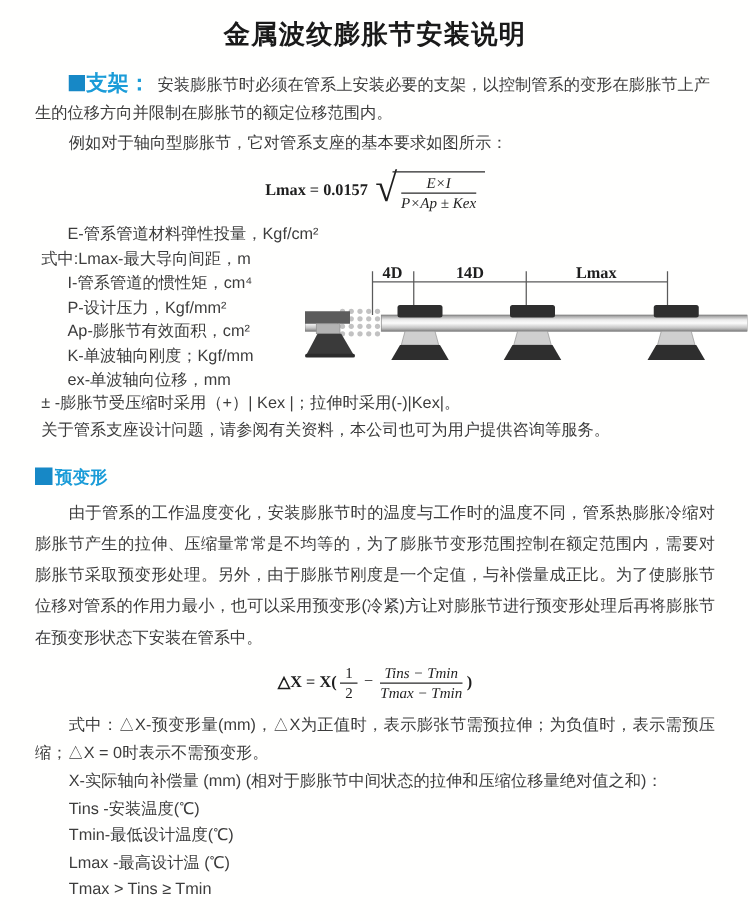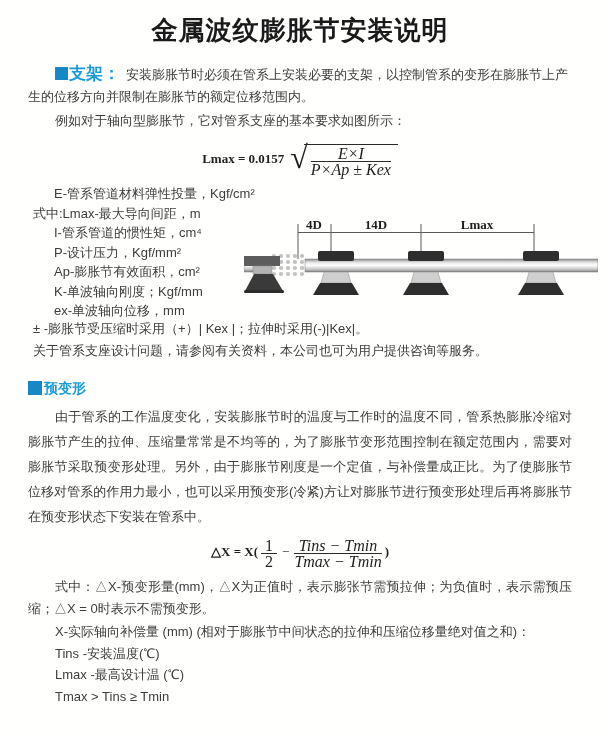--- a/index.html
+++ b/index.html
@@ -7,21 +7,21 @@
     position:relative;
     width:600px;height:737px;
     background:#fffffe;
     font-family:"Liberation Sans",sans-serif;
     font-size:13px;color:#3c3c3c;
     overflow:hidden;
   }
   .title{
     margin:0;padding-top:13px;
     text-align:center;
-    font-size:26px;font-weight:bold;color:#1a1a1a;
+    font-size:21px;font-weight:bold;color:#1a1a1a;
     letter-spacing:1px;
   }
   p{margin:0;}
   .para{margin:0 28px;line-height:22px;}
   .p-intro{margin-top:15px;text-indent:27px;}
   .p-example{margin-top:2px;text-indent:27px;}
   .blue-square{
     display:inline-block;width:13px;height:13px;
     background:#1788c6;vertical-align:-1px;margin-right:1px;
   }
@@ -59,21 +59,21 @@
     margin:0 -4px 6px 6px;font-weight:400;
   }
   .rad-body{
     display:inline-block;
     border-top:1.5px solid #2a2a2a;
     padding:2px 7px 0;
     vertical-align:middle;
   }
   .frac{
     display:inline-block;text-align:center;
-    font-size:16px;line-height:13px;
+    font-size:12px;line-height:13px;
     vertical-align:middle;
     margin:0 3px;
   }
   .frac .num{display:block;border-bottom:1px solid #2a2a2a;padding:0 4px 1px;}
   .frac .den{display:block;padding-top:1px;}
   .f2-op{margin:0 2px;}
 
   
   .defs-region{position:relative;margin:6px 28px 0 33px;height:134px;}
   .def-line{line-height:19.5px;white-space:nowrap;}
@@ -197,17 +197,18 @@
 
   <div class="formula">
     <span class="f-bold">△X = X(</span><span class="frac"><span class="num">1</span><span class="den">2</span></span><span class="f2-op">−</span><span class="frac"><span class="num f-it">Tins − Tmin</span><span class="den f-it">Tmax − Tmin</span></span><span class="f-bold">)</span>
   </div>
 
   <p class="para explain justify">式中：△X-预变形量(mm)，△X为正值时，表示膨张节需预拉伸；为负值时，表示需预压缩；△X = 0时表示不需预变形。</p>
 
   <div class="items">
     <div class="item-line">X-实际轴向补偿量 (mm) (相对于膨胀节中间状态的拉伸和压缩位移量绝对值之和)：</div>
     <div class="item-line">Tins -安装温度(℃)</div>
+    <div class="item-line">Tmin-最低设计温度(℃)</div>
     <div class="item-line">Lmax -最高设计温 (℃)</div>
     <div class="item-line">Tmax &gt; Tins ≥ Tmin</div>
   </div>
 
 </div>
 
 </body></html>

